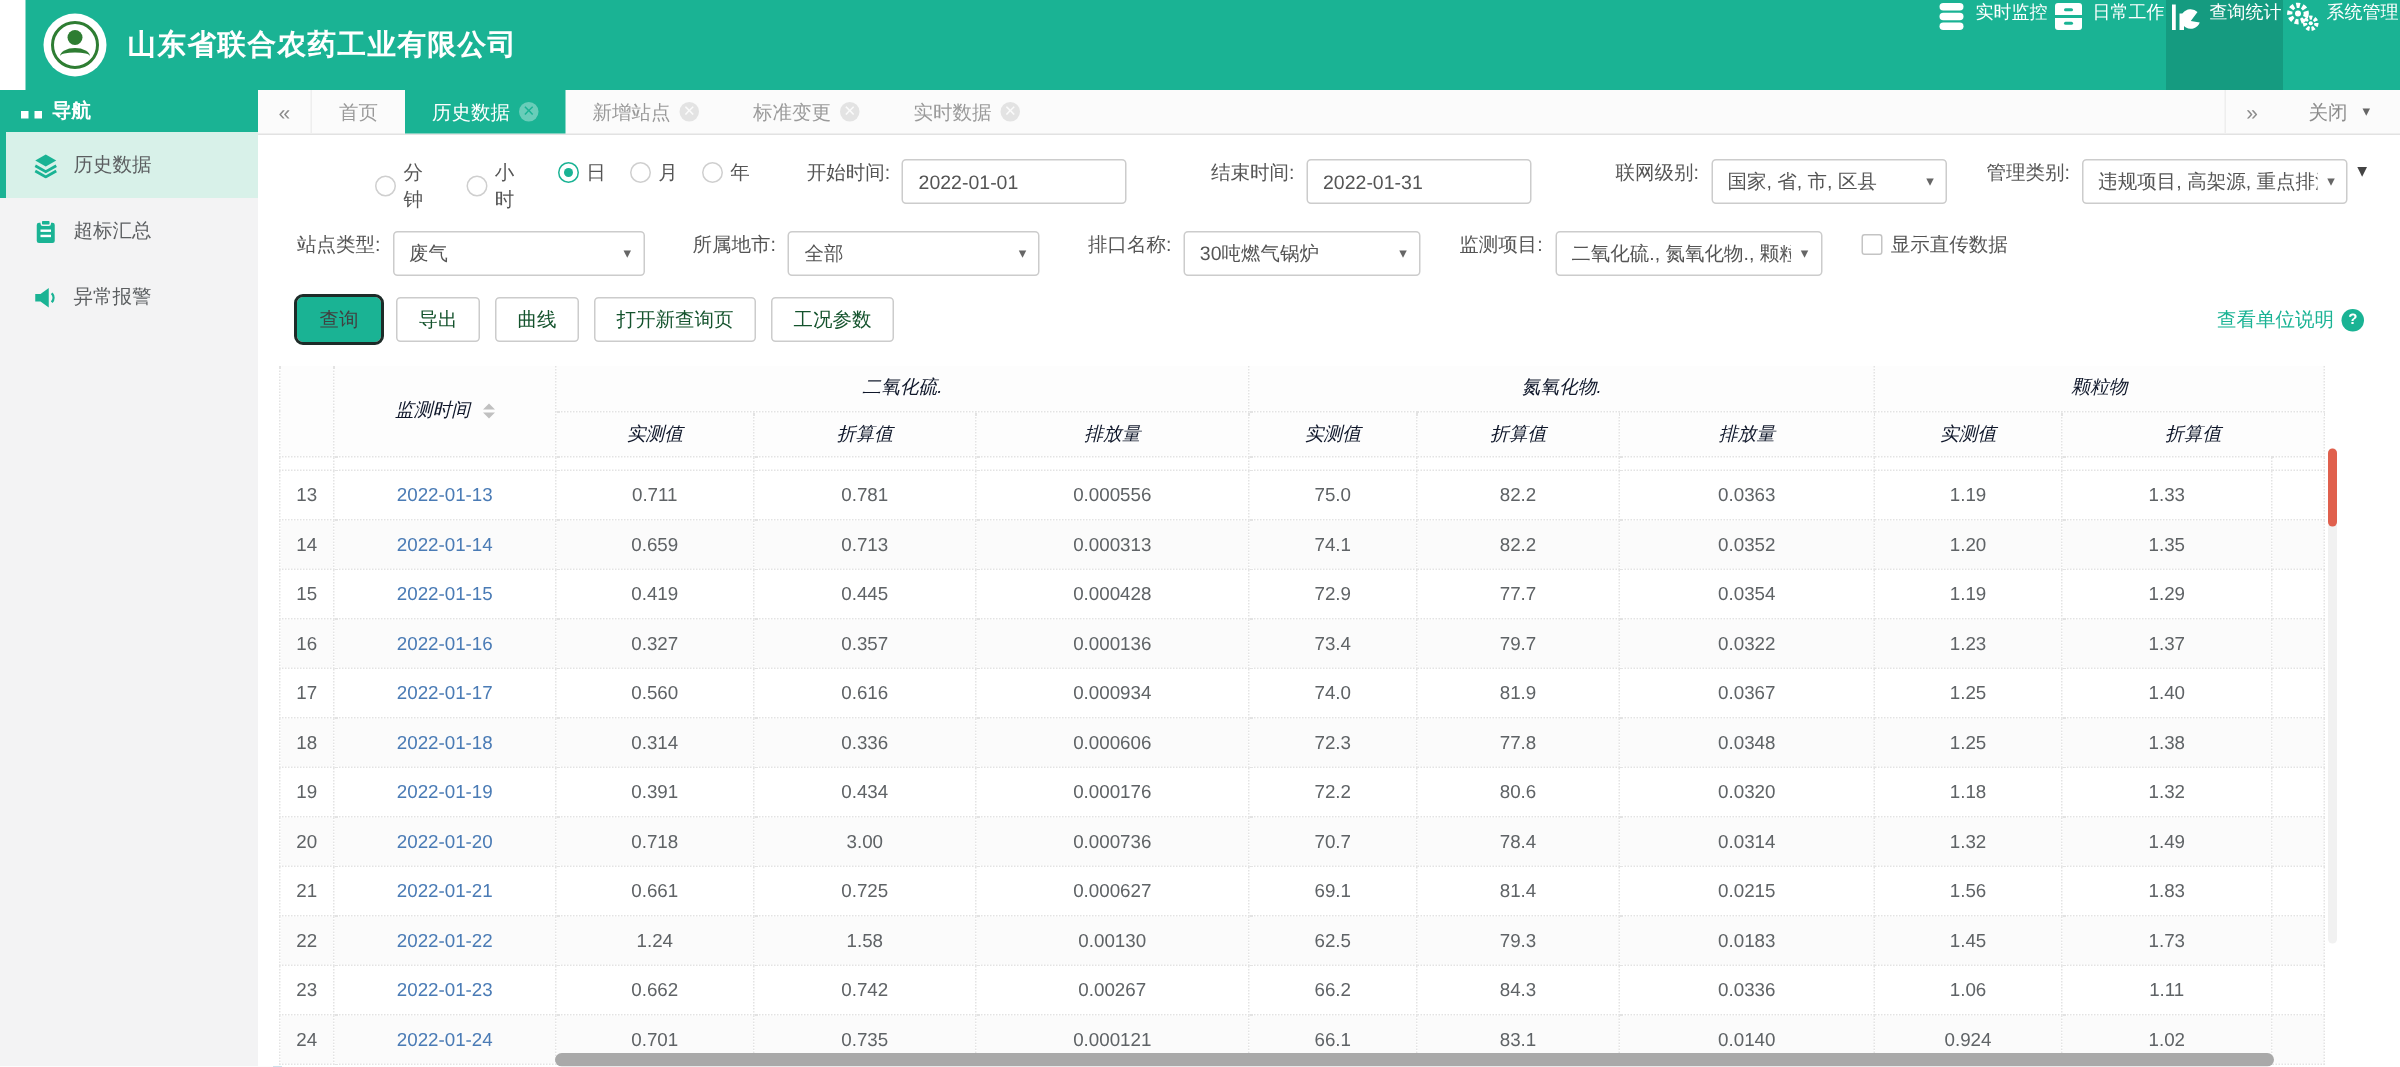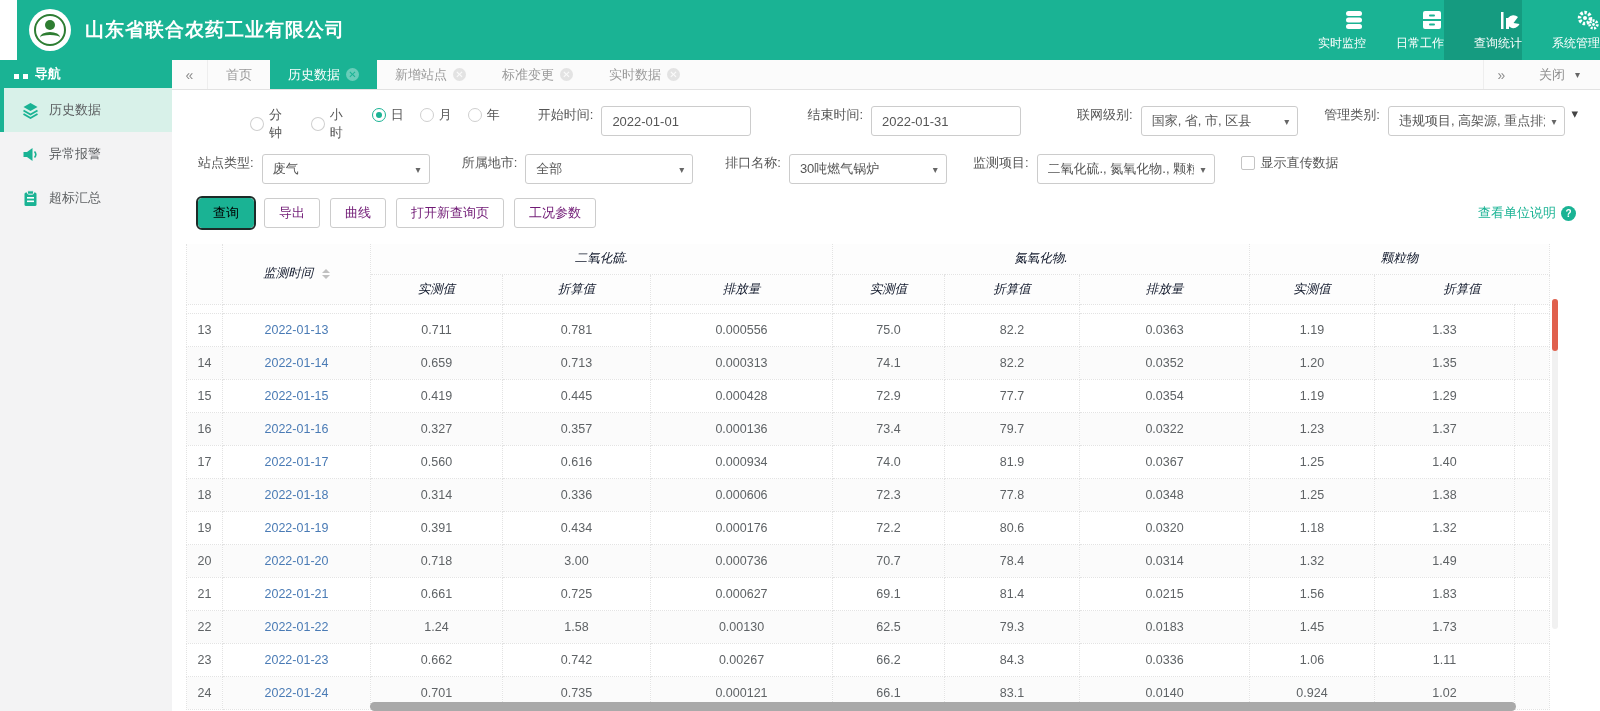--- a/index.html
+++ b/index.html
@@ -8,21 +8,21 @@
   .app { position:relative; width:1600px; height:711px; }
 
   
   .app-header { position:absolute; top:0; left:17px; right:0; height:60px; background:#1ab394; display:flex; align-items:center; }
   .logo-wrap { width:42px; height:42px; margin-left:12px; background:#fff; border-radius:50%; display:flex; align-items:center; justify-content:center; }
   .logo-ring { width:32px; height:32px; border:2px solid #2e7d32; border-radius:50%; position:relative; }
   .logo-ring::before { content:""; position:absolute; left:9px; top:4px; width:10px; height:10px; background:#2e7d32; border-radius:50%; }
   .logo-ring::after { content:""; position:absolute; left:4px; top:16px; width:20px; height:8px; border-top:3px solid #2e7d32; border-radius:50% 50% 0 0; }
   .company { color:#fff; font-size:19px; font-weight:bold; margin-left:14px; letter-spacing:1px; }
   .top-nav { margin-left:auto; display:flex; height:60px; }
-  .top-nav-item { width:78px; height:60px; display:flex; flex-direction:column; align-items:flex-end; justify-content:center; gap:4px; color:#fff; font-size:12px; cursor:pointer; }
+  .top-nav-item { width:78px; height:60px; display:flex; flex-direction:row; align-items:flex-start; justify-content:center; gap:4px; color:#fff; font-size:12px; cursor:pointer; }
   .top-nav-item.active { background:#159b80; }
   .top-nav-item svg { display:block; }
 
   
   .sidebar { position:absolute; top:60px; left:0; width:188px; bottom:0; background:#f3f3f4; border-right:6px solid #0369a1; }
   .sidebar-title { height:28px; background:#1ab394; color:#fff; font-size:13px; font-weight:bold; display:flex; align-items:center; padding-left:14px; gap:7px; }
   .sq { display:inline-block; width:5px; height:5px; background:#fff; }
   .sidebar-item { height:44px; display:flex; align-items:center; padding-left:18px; gap:10px; font-size:13px; color:#5b5e60; cursor:pointer; border-left:4px solid transparent; }
   .sidebar-item.active { background:#d8f1e9; border-left-color:#1ab394; }
   .sidebar-item svg { flex:0 0 auto; }
@@ -51,22 +51,22 @@
   .flabel { margin:0 8px 0 22px; white-space:nowrap; }
   .tinput { height:30px; border:1px solid #ccc; border-radius:3px; padding:0 10px; font-size:13px; color:#555; width:150px; background:#fff; font-family:inherit; }
   .select { height:30px; border:1px solid #ccc; border-radius:3px; background:#fff; display:flex; align-items:center; justify-content:space-between; padding:0 8px 0 10px; cursor:pointer; white-space:nowrap; overflow:hidden; }
   .select .val { overflow:hidden; text-overflow:clip; white-space:nowrap; }
   .caret { color:#666; font-size:10px; margin-left:6px; flex:0 0 auto; }
   .collapse-caret { margin-left:auto; color:#444; font-size:13px; font-weight:bold; cursor:pointer; padding:0 6px; }
   .checkbox-wrap { display:flex; align-items:center; gap:6px; margin-left:26px; cursor:pointer; }
   .cbox { width:14px; height:14px; border:1px solid #c4c4c4; border-radius:2px; background:#fff; }
 
   .btn-row { display:flex; align-items:center; margin:14px 24px 0 26px; }
-  .btn { height:30px; padding:0 14px; border:1px solid #ccc; border-radius:3px; background:#fff; font-size:13px; color:#701a75; margin-right:10px; cursor:pointer; font-family:inherit; }
-  .btn.primary { background:#1ab394; border-color:#1ab394; color:#000000; outline:2px solid #1d2b28; outline-offset:0; border-radius:4px; }
+  .btn { height:30px; padding:0 14px; border:1px solid #ccc; border-radius:3px; background:#fff; font-size:13px; color:#14532d; margin-right:10px; cursor:pointer; font-family:inherit; }
+  .btn.primary { background:#1ab394; border-color:#1ab394; color:#404040; outline:2px solid #1d2b28; outline-offset:0; border-radius:4px; }
   .unit-help { margin-left:auto; display:flex; align-items:center; gap:5px; color:#1ab394; font-size:13px; cursor:pointer; }
   .help-icon { width:15px; height:15px; border-radius:50%; background:#1ab394; color:#fff; font-size:10px; font-weight:bold; display:flex; align-items:center; justify-content:center; }
 
   
   .table-wrap { position:relative; margin:16px 50px 0 14px; }
   table { border-collapse:collapse; table-layout:fixed; width:100%; font-size:12.5px; color:#5f6366; }
   th, td { border:1px dotted #e3e3e3; border-top:none; text-align:center; height:30px; padding:0 4px; font-weight:normal; overflow:hidden; white-space:nowrap; }
   thead th { background:#fdfdfd; color:#0f172a;font-style:italic; }
   tbody td { height:33px; }
   tbody tr:nth-child(odd) td { background:#fbfbfb; }
@@ -138,33 +138,33 @@
     <div class="sidebar-item active">
       <svg width="17" height="17" viewBox="0 0 17 17">
         <polygon points="8.5,1 15.5,5 8.5,9 1.5,5" fill="#1ab394"></polygon>
         <polyline points="1.5,8.5 8.5,12.5 15.5,8.5" fill="none" stroke="#1ab394" stroke-width="1.8"></polyline>
         <polyline points="1.5,12 8.5,16 15.5,12" fill="none" stroke="#1ab394" stroke-width="1.8"></polyline>
       </svg>
       <span>历史数据</span>
     </div>
     <div class="sidebar-item">
       <svg width="17" height="17" viewBox="0 0 17 17">
-        <polygon points="1.5,6 5,6 10.5,2 10.5,15 5,11 1.5,11" fill="#1ab394"></polygon>
-        <path d="M12.5 5.5 a4.5 4.5 0 0 1 0 6" fill="none" stroke="#1ab394" stroke-width="1.6"></path>
-      </svg>
-      <span>异常报警</span>
-    </div>
-    <div class="sidebar-item">
-      <svg width="17" height="17" viewBox="0 0 17 17">
         <rect x="2.5" y="2.5" width="12" height="13.5" rx="1.5" fill="#1ab394"></rect>
         <rect x="5.5" y="0.8" width="6" height="3.4" rx="1" fill="#1ab394" stroke="#f3f3f4" stroke-width="1"></rect>
         <rect x="5" y="7" width="7" height="1.6" fill="#fff"></rect>
         <rect x="5" y="10.5" width="7" height="1.6" fill="#fff"></rect>
       </svg>
       <span>超标汇总</span>
+    </div>
+    <div class="sidebar-item">
+      <svg width="17" height="17" viewBox="0 0 17 17">
+        <polygon points="1.5,6 5,6 10.5,2 10.5,15 5,11 1.5,11" fill="#1ab394"></polygon>
+        <path d="M12.5 5.5 a4.5 4.5 0 0 1 0 6" fill="none" stroke="#1ab394" stroke-width="1.6"></path>
+      </svg>
+      <span>异常报警</span>
     </div>
   </div>
 
   <div class="tabbar">
     <div class="tab-arrow">«</div>
     <div class="tab">
       <span>首页</span>
     </div>
     <div class="tab active">
       <span>历史数据</span>

